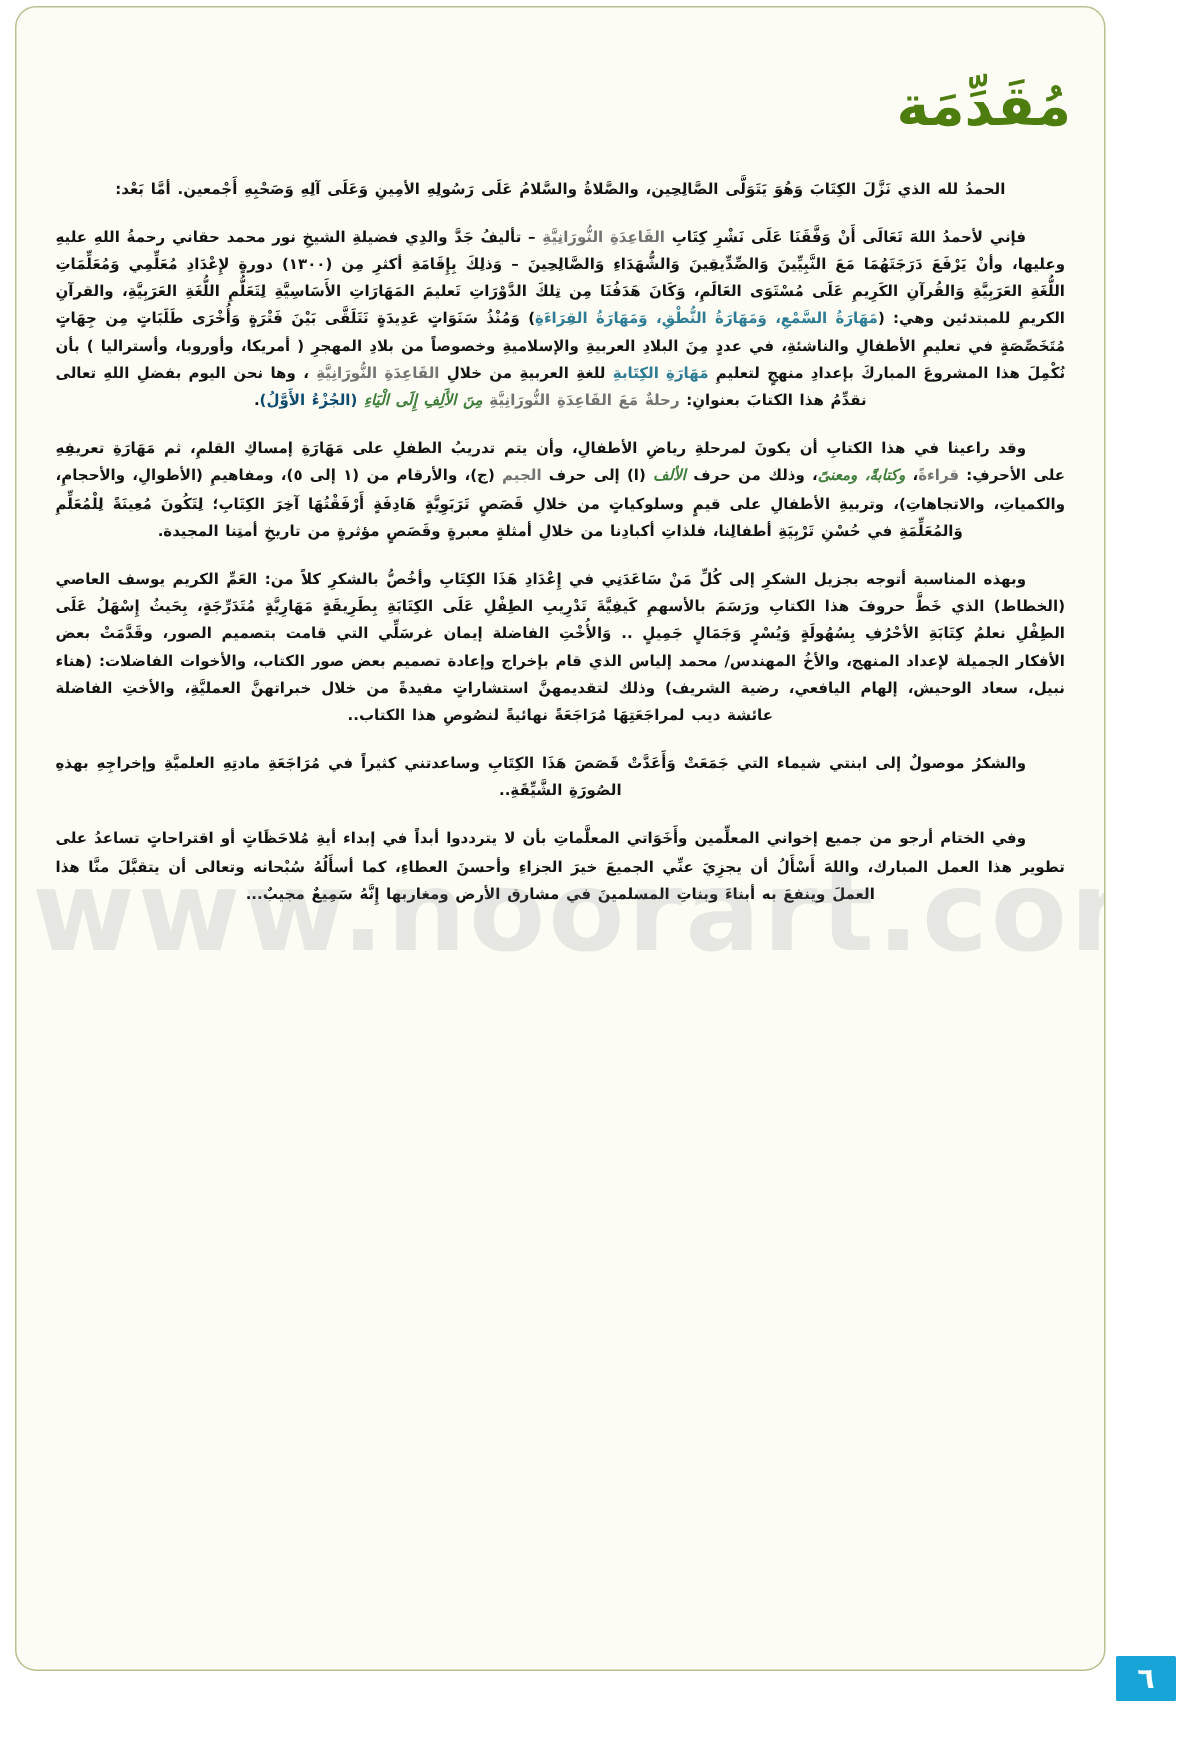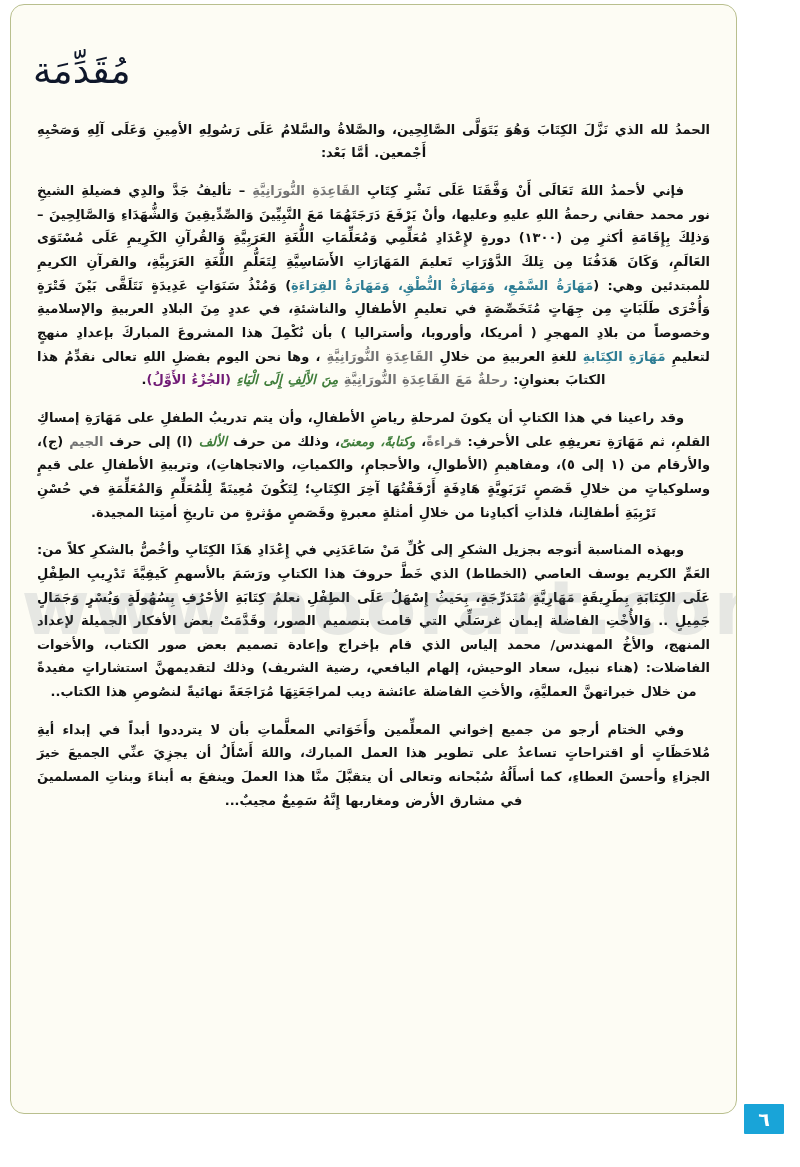--- a/index.html
+++ b/index.html
@@ -30,50 +30,50 @@
   }
   #page-inner {
     position: absolute;
     inset: 0;
     padding: 18px 22px 10px 22px;
     box-sizing: border-box;
   }
 
   
   .doc-title {
-    text-align: left;
+    text-align: right;
     font-family: "DejaVu Sans", "Liberation Sans", sans-serif;
     font-size: 37px;
-    font-weight: normal;
-    color: #0f172a;
+    font-weight: bold;
+    color: #4d7c0f;
     margin: 28px 0 26px 0;
     letter-spacing: 0px;
     line-height: 1.1;
   }
 
   
   .body-text {
     direction: rtl;
     text-align: justify;
     text-align-last: center;
     font-family: "DejaVu Sans", "Liberation Sans", sans-serif;
-    font-size: 13px;
+    font-size: 10px;
     line-height: 1.82;
     color: #131313;
     margin: 0 0 14px 0;
     padding: 0 4px;
     font-weight: 600;
     word-spacing: 1px;
   }
   .body-text .indent { display: inline-block; width: 26px; }
 
   .c-red   { color: #737373; }
   .c-green { color: #3f7d3a; font-style: italic; }
   .c-teal  { color: #2e7d94; }
-  .c-purple{ color: #701a75; }
+  .c-purple{ color: #0c4a6e; }
 
   
   #watermark {
     position: absolute;
     left: -14px;
     top: 560px;
     width: 820px;
     text-align: center;
     font-family: "DejaVu Sans", "Liberation Sans", sans-serif;
     font-size: 74px;
@@ -122,20 +122,23 @@
     </p>
 
     <p class="body-text">
       <span class="indent"></span><span>وقد راعينا في هذا الكتابِ أن يكونَ لمرحلةِ رياضِ الأطفالِ، وأن يتم تدريبُ الطفلِ على مَهَارَةِ إمساكِ القلمِ، ثم مَهَارَةِ تعريفِهِ على الأحرفِ: </span><span class="c-red">قراءةً</span><span>، </span><span class="c-green">وكتابةً، ومعنىً</span><span>، وذلك من حرف </span><span class="c-green">الألف</span><span> (ا) إلى حرف </span><span class="c-red">الجيم</span><span> (ج)، والأرقام من (١ إلى ٥)، ومفاهيمِ (الأطوالِ، والأحجامِ، والكمياتِ، والاتجاهاتِ)، وتربيةِ الأطفالِ على قيمٍ وسلوكياتٍ من خلالِ قَصَصٍ تَرَبَوِيَّةٍ هَادِفَةٍ أَرْفَقْتُهَا آخِرَ الكِتَابِ؛ لِتَكُونَ مُعِينَةً لِلْمُعَلِّمِ وَالمُعَلِّمَةِ في حُسْنِ تَرْبِيَةِ أطفالِنا، فلذاتِ أكبادِنا من خلالِ أمثلةٍ معبرةٍ وقَصَصٍ مؤثرةٍ من تاريخِ أمتِنا المجيدة.</span>
     </p>
 
     <p class="body-text">
       <span class="indent"></span><span>وبهذه المناسبة أتوجه بجزيل الشكرِ إلى كُلِّ مَنْ سَاعَدَنِي في إِعْدَادِ هَذَا الكِتَابِ وأخُصُّ بالشكرِ كلاً من: العَمِّ الكريم يوسف العاصي (الخطاط) الذي خَطَّ حروفَ هذا الكتابِ ورَسَمَ بالأسهمِ كَيفِيَّةَ تَدْرِيبِ الطِفْلِ عَلَى الكِتَابَةِ بِطَرِيقَةٍ مَهَارِيَّةٍ مُتَدَرِّجَةٍ، بِحَيثُ إِسْهَلُ عَلَى الطِفْلِ نعلمُ كِتَابَةِ الأحْرُفِ بِسُهُولَةٍ وَيُسْرٍ وَجَمَالٍ جَمِيلٍ .. وَالأُخْتِ الفاضلة إيمان غرسَلِّي التي قامت بتصميم الصور، وقَدَّمَتْ بعض الأفكار الجميلة لإعداد المنهج، والأخُ المهندس/ محمد إلياس الذي قام بإخراج وإعادة تصميم بعض صور الكتاب، والأخوات الفاضلات: (هناء نبيل، سعاد الوحيش، إلهام اليافعي، رضية الشريف) وذلك لتقديمهنَّ استشاراتٍ مفيدةً من خلال خبراتهنَّ العمليَّةِ، والأختِ الفاضلة عائشة ديب لمراجَعَتِهَا مُرَاجَعَةً نهائيةً لنصُوصِ هذا الكتاب..</span>
     </p>
 
+    <p class="body-text">
+      <span class="indent"></span><span>والشكرُ موصولٌ إلى ابنتي شيماء التي جَمَعَتْ وَأَعَدَّتْ قَصَصَ هَذَا الكِتَابِ وساعدتني كثيراً في مُرَاجَعَةِ مادتِهِ العلميَّةِ وإخراجِهِ بهذهِ الصُورَةِ الشَّيِّقَةِ..</span>
+    </p>
 
     <p class="body-text">
       <span class="indent"></span><span>وفي الختام أرجو من جميع إخواني المعلِّمين وأَخَوَاتي المعلَّماتِ بأن لا يترددوا أبداً في إبداء أيةِ مُلاحَظَاتٍ أو اقتراحاتٍ تساعدُ على تطوير هذا العمل المبارك، واللهَ أَسْأَلُ أن يجزِيَ عنِّي الجميعَ خيرَ الجزاءِ وأحسنَ العطاءِ، كما أسأَلُهُ سُبْحانه وتعالى أن يتقبَّلَ منَّا هذا العملَ وينفعَ به أبناءَ وبناتِ المسلمينَ في مشارق الأرض ومغاربها إِنَّهُ سَمِيعٌ مجيبٌ...</span>
     </p>
 
   </div>
 
   <div id="watermark">www.noorart.com</div>
 </div>
 

